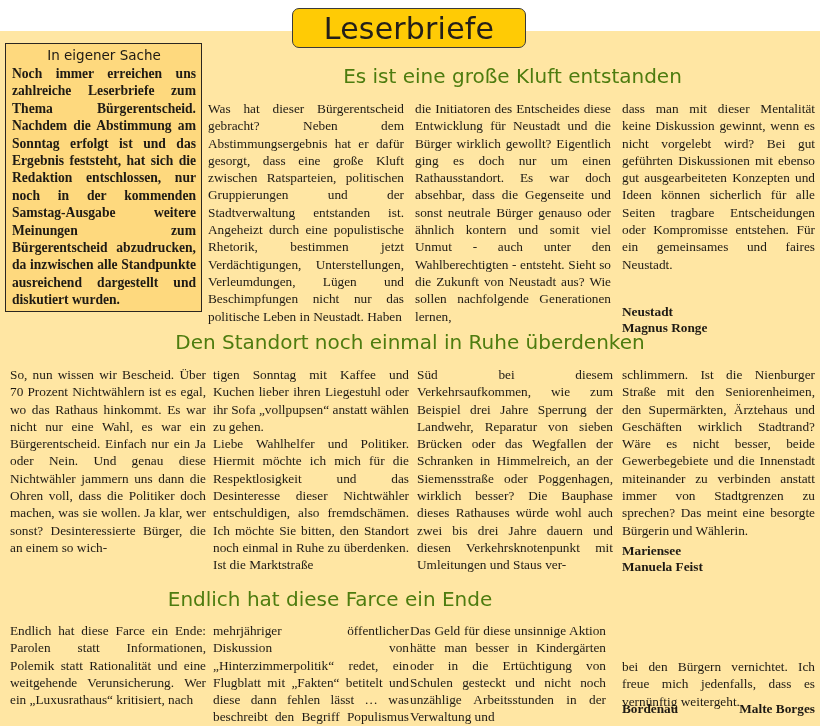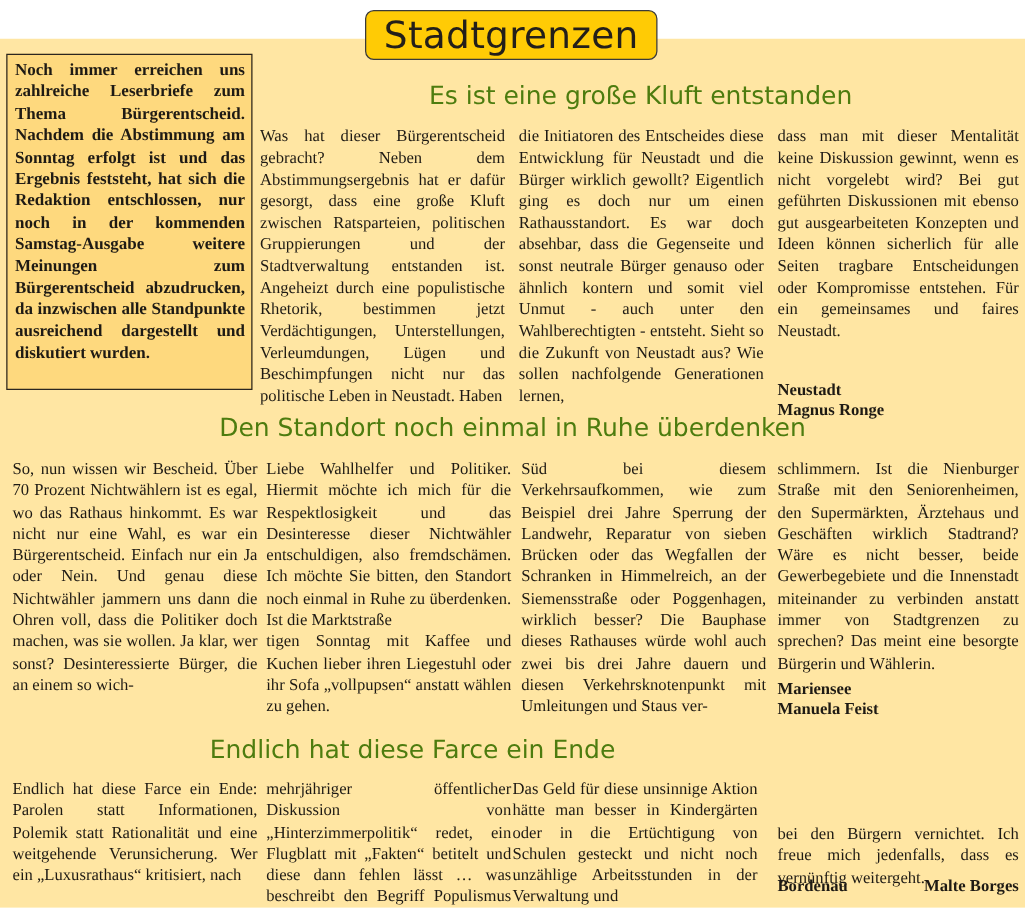--- a/index.html
+++ b/index.html
@@ -46,40 +46,41 @@
   .sig {
     position: absolute; font-weight: bold; font-size: 13.3px;
     display: flex; justify-content: space-between;
   }
 </style>
 </head>
 <body>
 
 <div class="page-bg"></div>
 
-<div class="masthead">Stadtgrenzen</div>
+<div class="masthead">Leserbriefe</div>
 
 <div class="notice">
+  <div class="notice-title">In eigener Sache</div>
   <p class="notice-body">Noch immer erreichen uns zahlreiche Leserbriefe zum Thema Bürgerentscheid. Nachdem die Abstimmung am Sonntag erfolgt ist und das Ergebnis feststeht, hat sich die Redaktion entschlossen, nur noch in der kommenden Samstag-Ausgabe weitere Meinungen zum Bürgerentscheid abzudrucken, da inzwischen alle Standpunkte ausreichend dargestellt und diskutiert wurden.</p>
 </div>
 
 <div class="headline" style="left:205px; top:64px; width:615px;">Es ist eine große Kluft entstanden</div>
 <p class="col" style="left:208px; top:100px; width:196px;">Was hat dieser Bürgerentscheid gebracht? Neben dem Abstimmungsergebnis hat er dafür gesorgt, dass eine große Kluft zwischen Ratsparteien, politischen Gruppierungen und der Stadtverwaltung entstanden ist. Angeheizt durch eine populistische Rhetorik, bestimmen jetzt Verdächtigungen, Unterstellungen, Verleumdungen, Lügen und Beschimpfungen nicht nur das politische Leben in Neustadt. Haben</p>
 <p class="col" style="left:415px; top:100px; width:196px;">die Initiatoren des Entscheides diese Entwicklung für Neustadt und die Bürger wirklich gewollt? Eigentlich ging es doch nur um einen Rathausstandort. Es war doch absehbar, dass die Gegenseite und sonst neutrale Bürger genauso oder ähnlich kontern und somit viel Unmut - auch unter den Wahlberechtigten - entsteht. Sieht so die Zukunft von Neustadt aus? Wie sollen nachfolgende Generationen lernen,</p>
 <p class="col" style="left:622px; top:100px; width:193px;">dass man mit dieser Mentalität keine Diskussion gewinnt, wenn es nicht vorgelebt wird? Bei gut geführten Diskussionen mit ebenso gut ausgearbeiteten Konzepten und Ideen können sicherlich für alle Seiten tragbare Entscheidungen oder Kompromisse entstehen. Für ein gemeinsames und faires Neustadt.</p>
 <div class="sig" style="left:622px; top:304px; width:193px;flex-direction:column;">
   <span>Neustadt</span>
   <span>Magnus Ronge</span>
 </div>
 
 <div class="headline" style="left:0; top:330px; width:820px;">Den Standort noch einmal in Ruhe überdenken</div>
 <p class="col" style="left:10px; top:366px; width:196px;">So, nun wissen wir Bescheid. Über 70 Prozent Nichtwählern ist es egal, wo das Rathaus hinkommt. Es war nicht nur eine Wahl, es war ein Bürgerentscheid. Einfach nur ein Ja oder Nein. Und genau diese Nichtwähler jammern uns dann die Ohren voll, dass die Politiker doch machen, was sie wollen. Ja klar, wer sonst? Desinteressierte Bürger, die an einem so wich-</p>
 <div class="col" style="left:213px; top:366px; width:196px;">
+  <p>tigen Sonntag mit Kaffee und Kuchen lieber ihren Liegestuhl oder ihr Sofa „vollpupsen“ anstatt wählen zu gehen.</p>
   <p>Liebe Wahlhelfer und Politiker. Hiermit möchte ich mich für die Respektlosigkeit und das Desinteresse dieser Nichtwähler entschuldigen, also fremdschämen. Ich möchte Sie bitten, den Standort noch einmal in Ruhe zu überdenken. Ist die Marktstraße</p>
-  <p>tigen Sonntag mit Kaffee und Kuchen lieber ihren Liegestuhl oder ihr Sofa „vollpupsen“ anstatt wählen zu gehen.</p>
 </div>
 <p class="col" style="left:417px; top:366px; width:196px;">Süd bei diesem Verkehrsaufkommen, wie zum Beispiel drei Jahre Sperrung der Landwehr, Reparatur von sieben Brücken oder das Wegfallen der Schranken in Himmelreich, an der Siemensstraße oder Poggenhagen, wirklich besser? Die Bauphase dieses Rathauses würde wohl auch zwei bis drei Jahre dauern und diesen Verkehrsknotenpunkt mit Umleitungen und Staus ver-</p>
 <p class="col" style="left:622px; top:366px; width:193px;">schlimmern. Ist die Nienburger Straße mit den Seniorenheimen, den Supermärkten, Ärztehaus und Geschäften wirklich Stadtrand? Wäre es nicht besser, beide Gewerbegebiete und die Innenstadt miteinander zu verbinden anstatt immer von Stadtgrenzen zu sprechen? Das meint eine besorgte Bürgerin und Wählerin.</p>
 <div class="sig" style="left:622px; top:543px; width:193px;flex-direction:column;">
   <span>Mariensee</span>
   <span>Manuela Feist</span>
 </div>
 
 <div class="headline" style="left:0; top:587px; width:660px;">Endlich hat diese Farce ein Ende</div>
 <p class="col" style="left:10px; top:622px; width:196px;">Endlich hat diese Farce ein Ende: Parolen statt Informationen, Polemik statt Rationalität und eine weitgehende Verunsicherung. Wer ein „Luxusrathaus“ kritisiert, nach</p>

